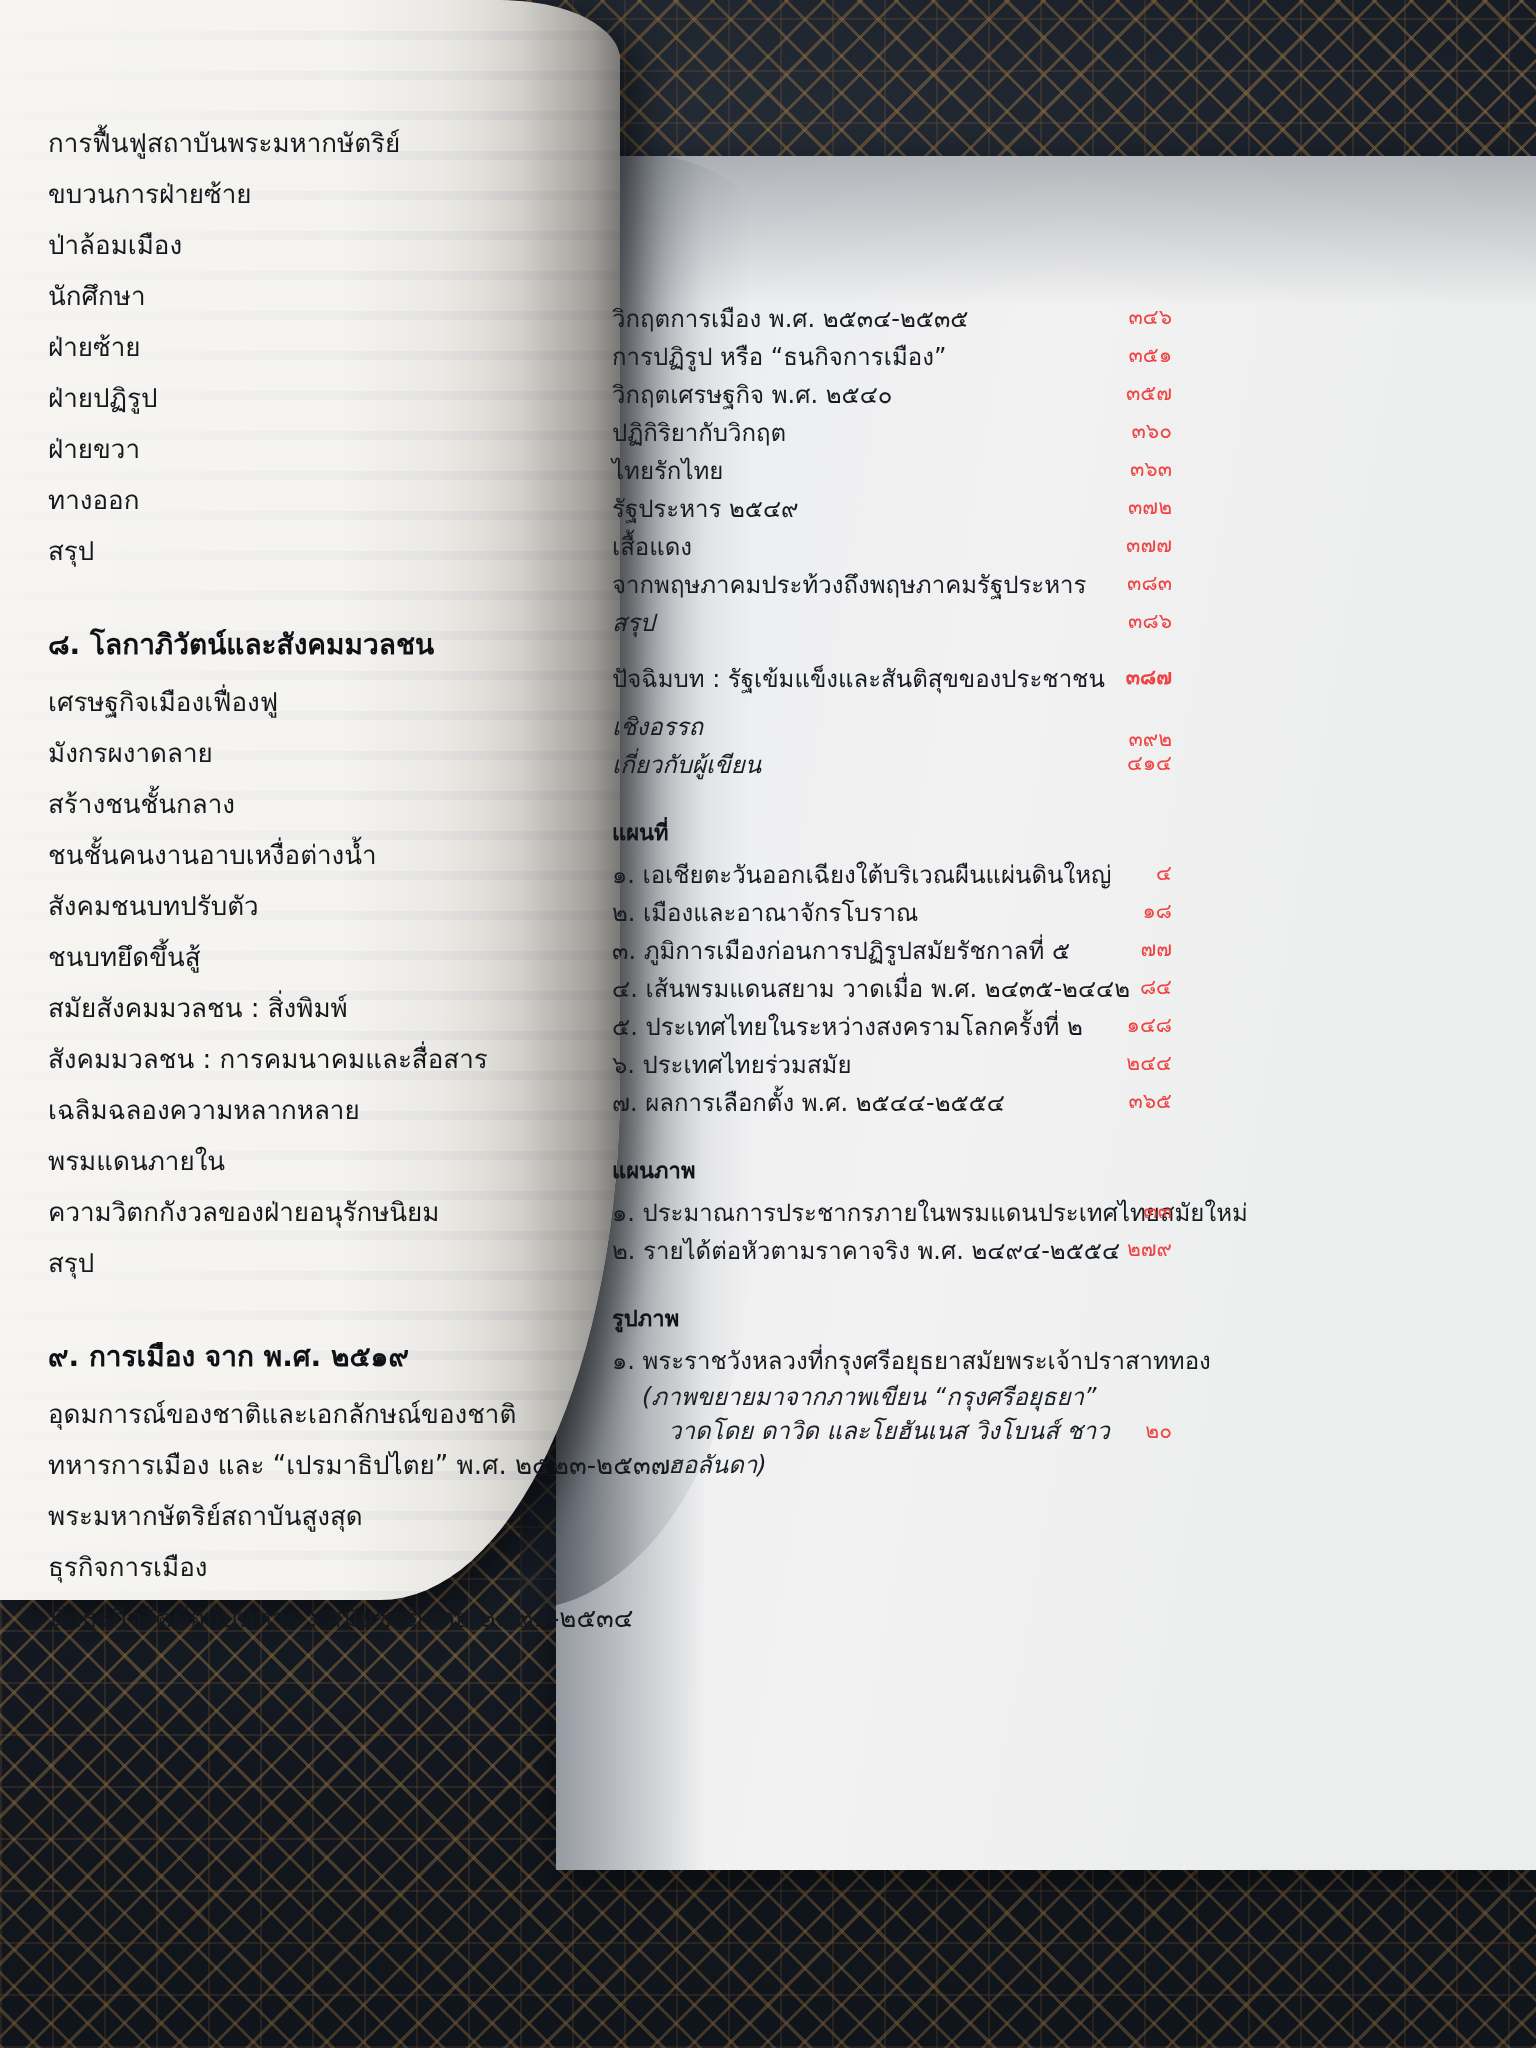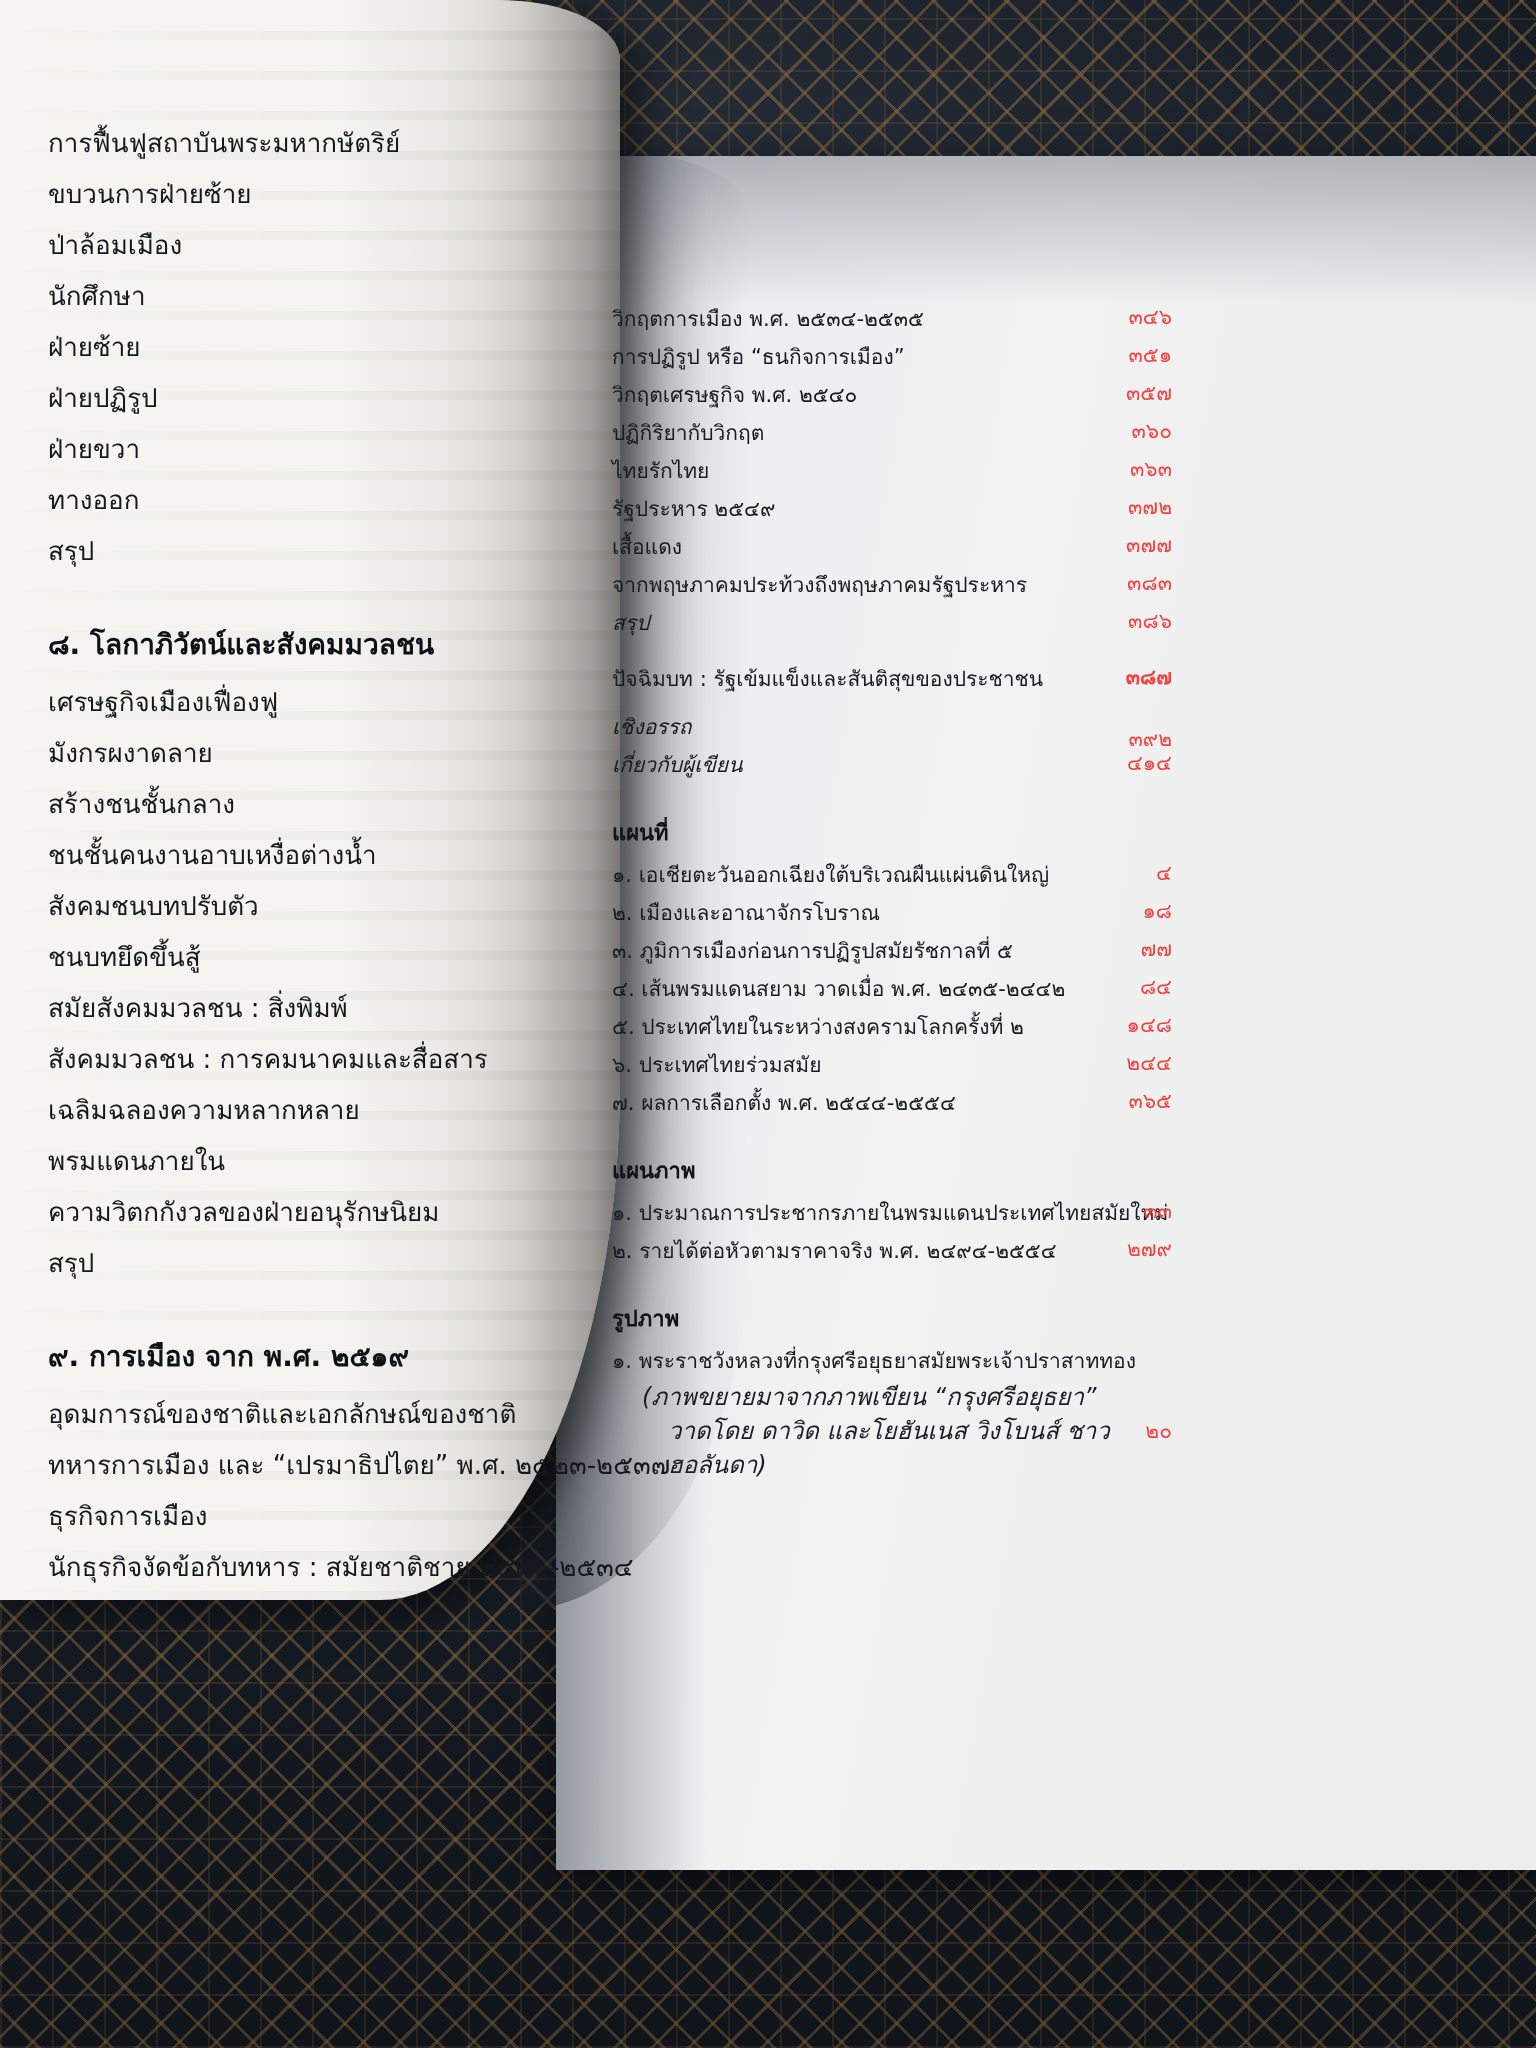--- a/index.html
+++ b/index.html
@@ -148,21 +148,21 @@
 
   
   #right-col {
     left: 612px;
     top: 300px;
     width: 560px;
   }
   .r-row {
     display: flex;
     align-items: baseline;
-    font-size: 21px;
+    font-size: 24px;
     line-height: 38px;
     white-space: nowrap;
     color: #181b21;
   }
   .r-label { flex: 0 0 auto; }
   .r-page {
     position: absolute;
     right: 0;
     font-size: 21px;
     color: #ef4444;
@@ -233,20 +233,21 @@
     <div class="l-line">สังคมมวลชน :  การคมนาคมและสื่อสาร</div>
     <div class="l-line">เฉลิมฉลองความหลากหลาย</div>
     <div class="l-line">พรมแดนภายใน</div>
     <div class="l-line">ความวิตกกังวลของฝ่ายอนุรักษนิยม</div>
     <div class="l-line">สรุป</div>
 
     <div class="l-head">๙.  การเมือง จาก พ.ศ. ๒๕๑๙</div>
 
     <div class="l-line">อุดมการณ์ของชาติและเอกลักษณ์ของชาติ</div>
     <div class="l-line">ทหารการเมือง และ “เปรมาธิปไตย” พ.ศ. ๒๕๒๓-๒๕๓๗</div>
+    <div class="l-line">พระมหากษัตริย์สถาบันสูงสุด</div>
     <div class="l-line">ธุรกิจการเมือง</div>
     <div class="l-line">นักธุรกิจงัดข้อกับทหาร :  สมัยชาติชาย ๒๕๓๑-๒๕๓๔</div>
   </div>
 
   <div class="page-text" id="right-col">
 
     <div class="row-wrap">
       <div class="r-row">
           <span class="r-label">วิกฤตการเมือง พ.ศ. ๒๕๓๔-๒๕๓๕</span>
         </div>

